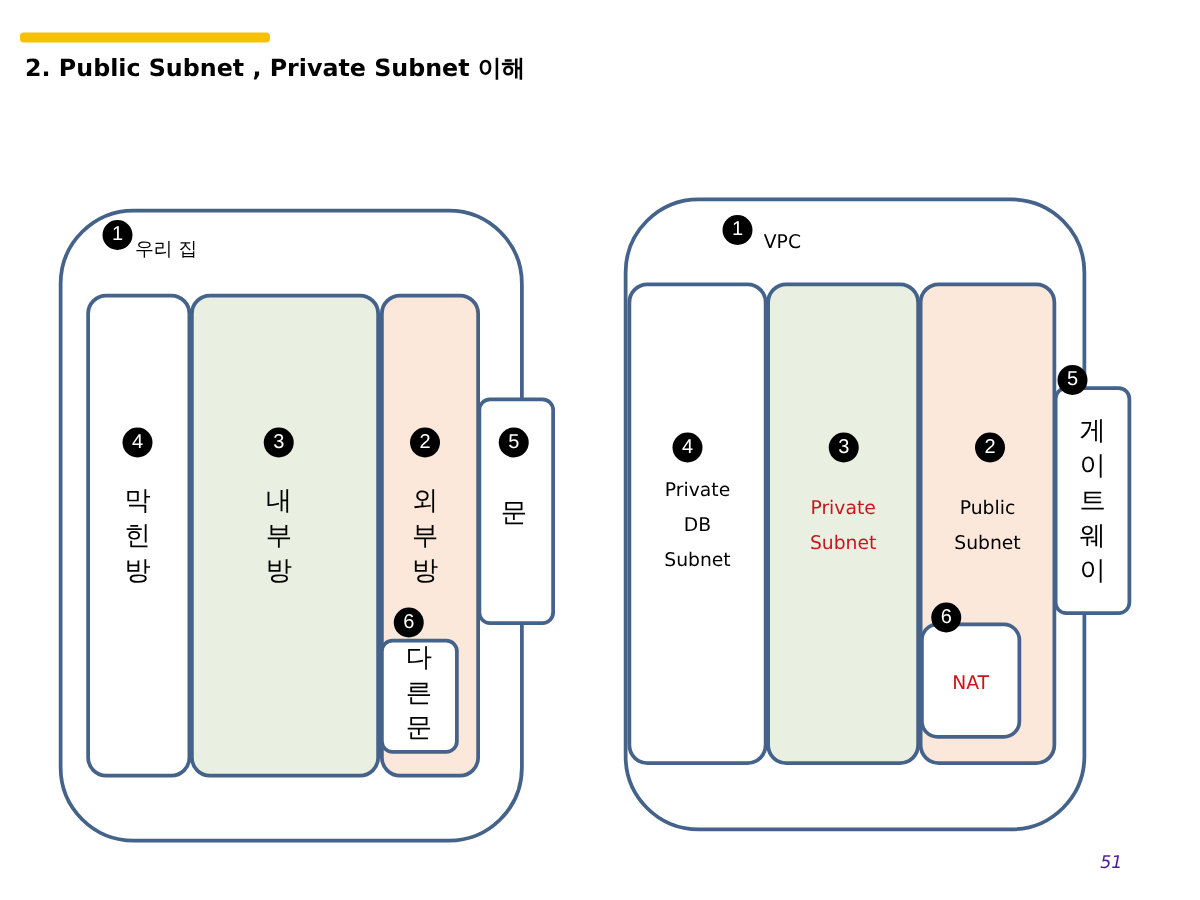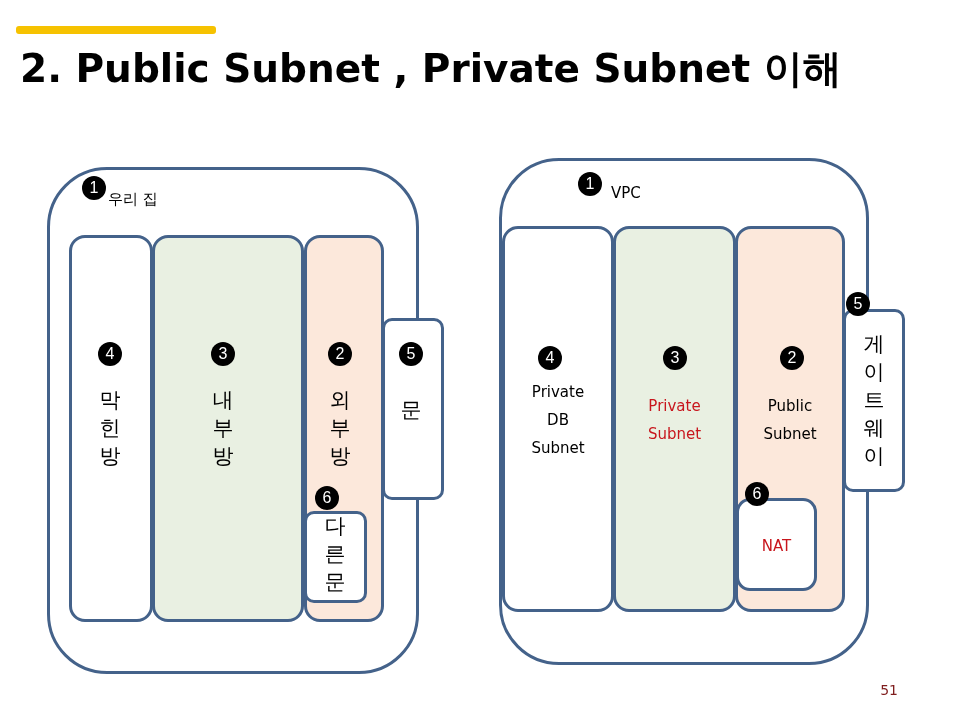--- a/index.html
+++ b/index.html
@@ -1,34 +1,34 @@
 <!DOCTYPE html>
 <html><head>
 <meta charset="utf-8">
 <style>
   html, body { margin: 0; padding: 0; background: #ffffff; }
   body { width: 960px; height: 720px; position: relative; overflow: hidden;
          font-family: "DejaVu Sans", "Liberation Sans", sans-serif; color: #000; }
   .accent-bar { position: absolute; left: 16px; top: 26px; width: 200px; height: 8px;
                 background: #f6c200; border-radius: 3px; }
-  .title { position: absolute; left: 20px; top: 42px; font-size: 39px; font-weight: bold;
+  .title { position: absolute; left: 20px; top: 42px; font-size: 19px; font-weight: bold;
            letter-spacing: 0px; white-space: nowrap; text-align: center; }
   .box { position: absolute; box-sizing: border-box; border: 3px solid #44628a; }
   .outer { border-radius: 60px; background: #fff; }
   .col { border-radius: 16px; }
   .white { background: #ffffff; }
   .green { background: #e9f0e2; }
   .peach { background: #fce8db; }
   .badge { position: absolute; width: 24px; height: 24px; border-radius: 50%;
            background: #000; color: #fff; font-size: 16px; line-height: 24px;
            text-align: center; font-family: "Liberation Sans", sans-serif; }
   .vtext { position: absolute; font-size: 21px; line-height: 28px; text-align: center; }
   .label { position: absolute; font-size: 15px; line-height: 28px; text-align: center; }
   .red { color: #c8161d; }
-  .pagenum { position: absolute; right: 62px; top: 682px; font-size: 14px; color: #7f1d1d; }
+  .pagenum { position: absolute; right: 62px; top: 682px; font-size: 14px; color: #4c1d95; font-style: italic; }
 </style>
 </head>
 <body>
 
 <div class="accent-bar"></div>
 <div class="title">2. Public Subnet , Private Subnet 이해</div>
 
 <div class="box outer" style="left:47px; top:167px; width:372px; height:507px;"></div>
 <div class="badge" style="left:82px; top:176px;">1</div>
 <div class="label" style="left:108px; top:185px; text-align:left;">우리 집</div>

